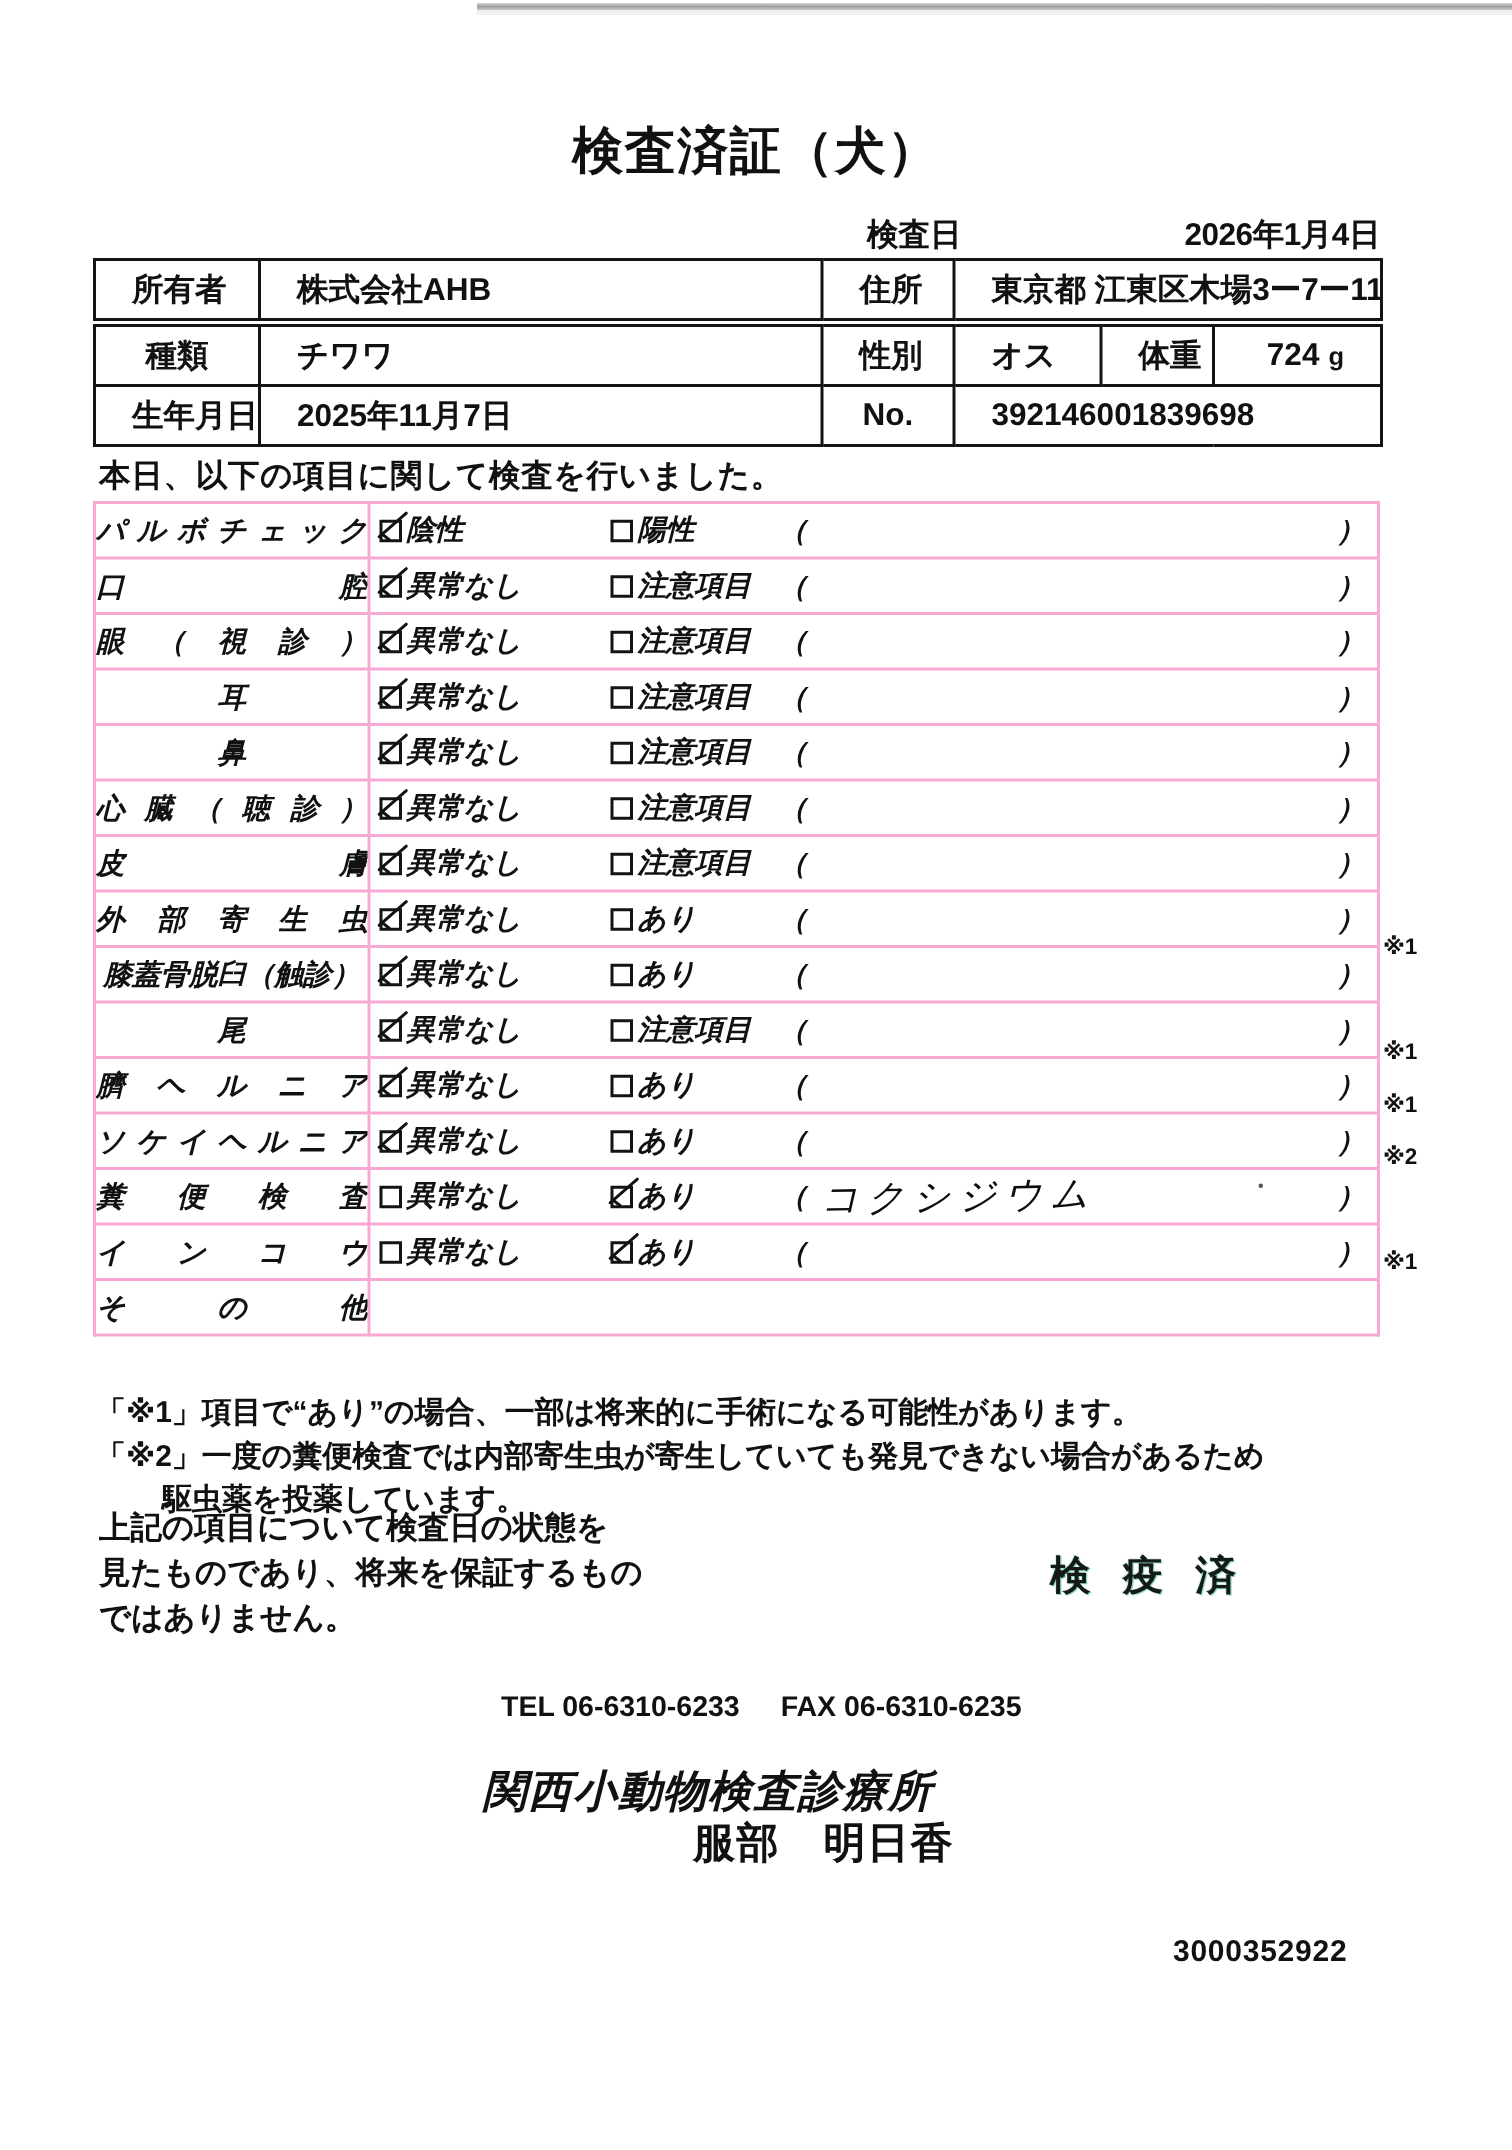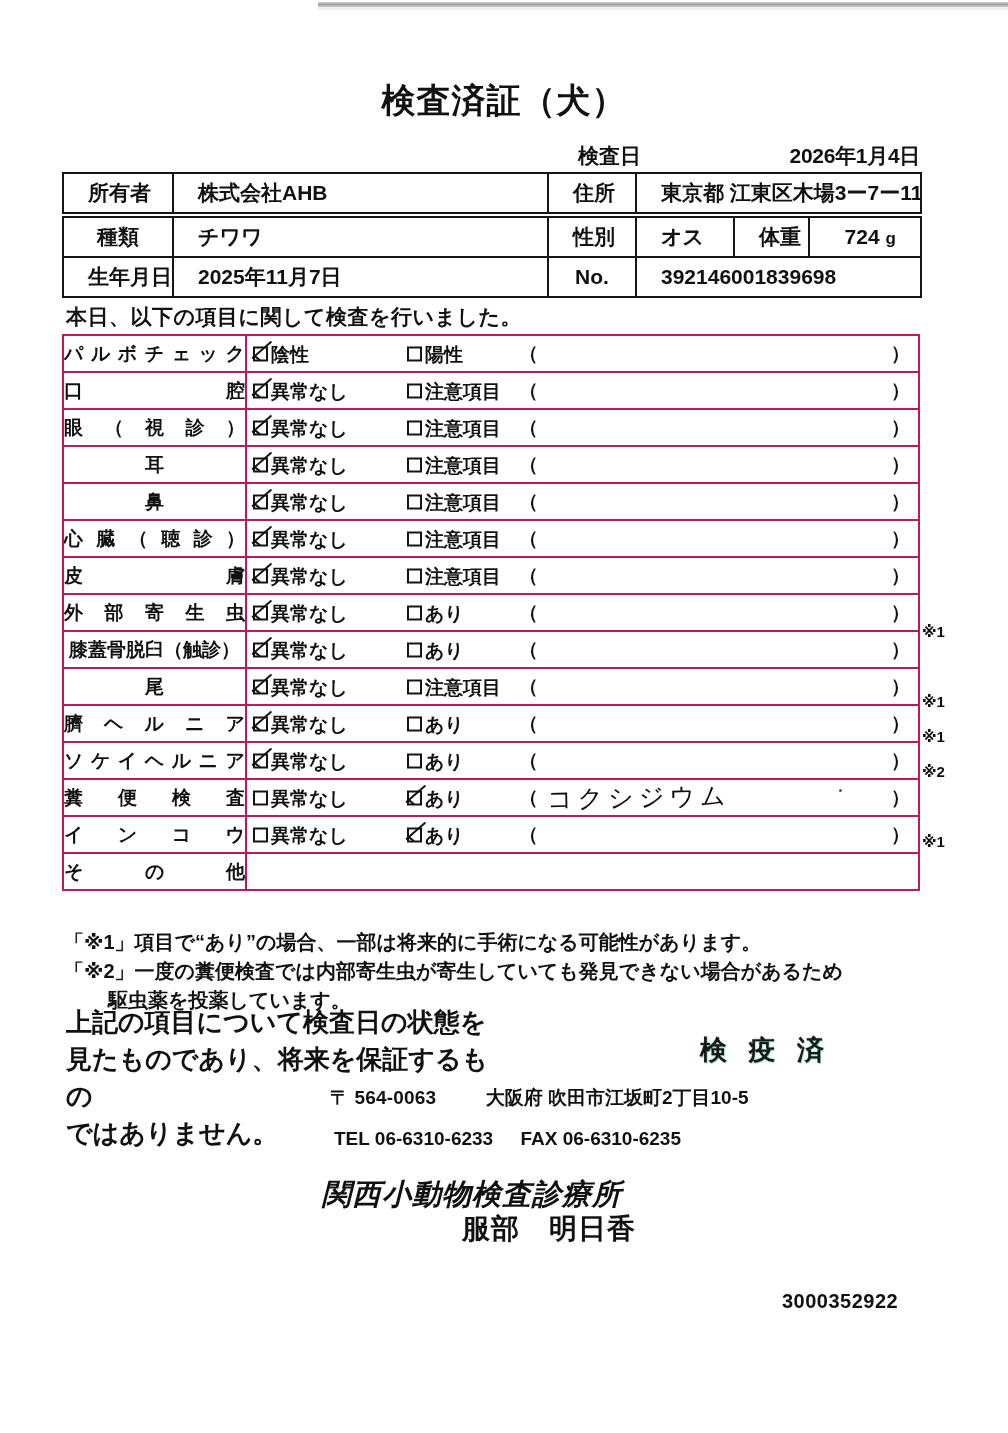--- a/index.html
+++ b/index.html
@@ -123,26 +123,27 @@
     position: absolute;
     left: 62px;
     top: 334px;
     width: 858px;
     border-collapse: collapse;
     table-layout: fixed;
     font-size: 19px;
     font-weight: 700;
   }
   #checklist td {
-    border: 2px solid #be185d;
+    border: 2px solid #f9a8d4;
     height: 35px;
     padding: 0;
     vertical-align: middle;
     white-space: nowrap;
     overflow: hidden;
+    font-style: italic;
   }
   .lbl-cell {
     width: 183px;
     padding: 0 6px;
     font-size: 19px;
   }
   .al-center { text-align: center; }
   .al-spread {
     text-align: justify;
     text-align-last: justify;
@@ -255,21 +256,21 @@
     line-height: 1.45;
   }
   .fn-indent { padding-left: 44px; }
 
   
   .disclaimer {
     position: absolute;
     left: 66px;
     top: 1004px;
     width: 430px;
-    font-size: 26px;
+    font-size: 21px;
     font-weight: 700;
     line-height: 1.42;
   }
   .stamp {
     position: absolute;
     left: 700px;
     top: 1032px;
     font-size: 27px;
     font-weight: 700;
     letter-spacing: 7px;
@@ -667,25 +668,20 @@
   </div>
 
   <div class="disclaimer">
     <div>上記の項目について検査日の状態を</div>
     <div>見たものであり、将来を保証するもの</div>
     <div>ではありません。</div>
   </div>
 
   <div class="stamp">検 疫 済</div>
 
-  <div class="clinic-postal">
-    <span class="zip">〒</span>
-    <span class="zip">564-0063</span>
-    <span class="addr">大阪府 吹田市江坂町2丁目10-5</span>
-  </div>
 
   <div class="clinic-tel">
     <span>TEL 06-6310-6233</span>
     <span class="fax">FAX 06-6310-6235</span>
   </div>
 
   <div class="clinic-name">関西小動物検査診療所</div>
   <div class="clinic-person">服部　明日香</div>
   <div class="ref-number">3000352922</div>
 

